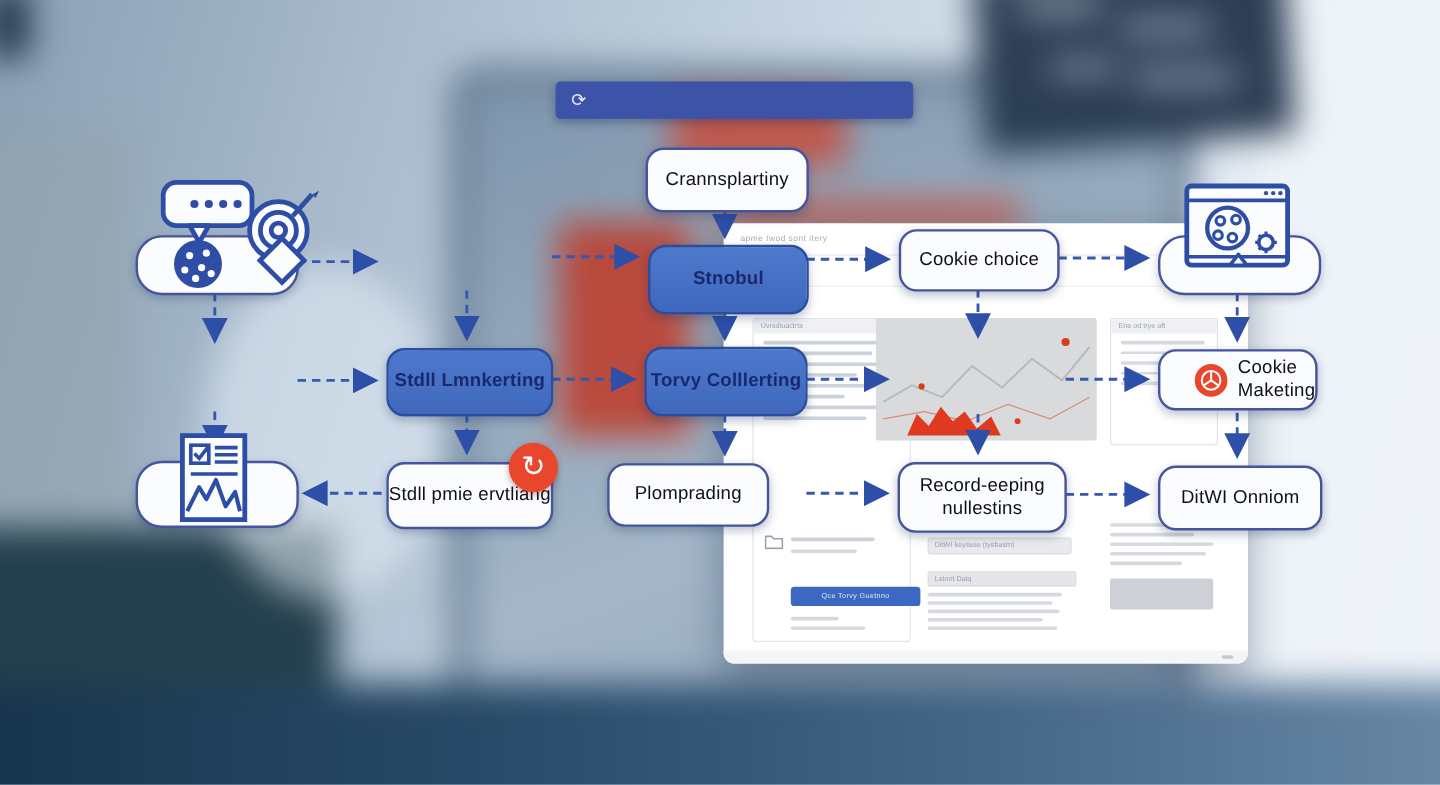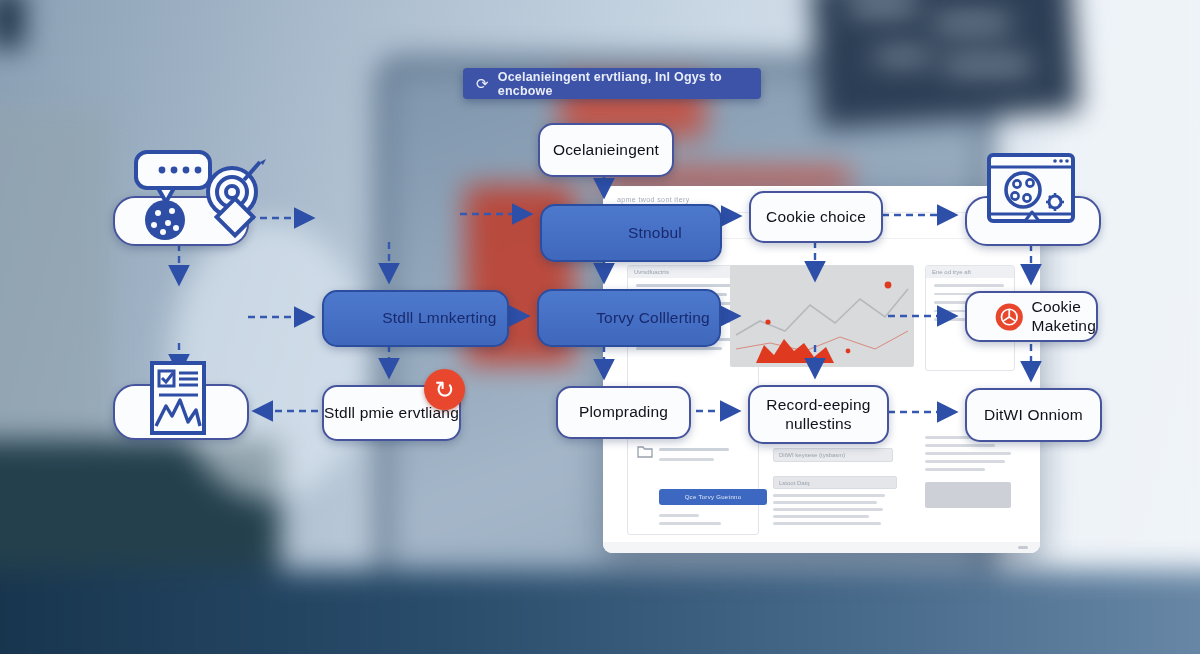--- a/index.html
+++ b/index.html
@@ -38,21 +38,21 @@
   .bw-foot{position:absolute;left:0;bottom:0;width:100%;height:11px;background:#f4f5f7;border-radius:0 0 9px 9px;}
   .bw-foot i{position:absolute;right:12px;top:4px;width:10px;height:3px;background:#c5cad1;border-radius:2px;}
   .bw-cardtitle{height:12px;background:#eef0f3;color:#99a3ae;font-size:6px;display:flex;align-items:center;padding:0 6px;border-radius:2px 2px 0 0;}
   
   .connectors{position:absolute;left:0;top:0;}
   
   .node{position:absolute;display:flex;align-items:center;justify-content:center;text-align:center;
         border-radius:15px;font-size:15.5px;line-height:1.18;color:#10101a;font-weight:500;letter-spacing:.2px;
         box-shadow:0 3px 8px rgba(25,45,85,.28);}
   .node.outline{background:#fbfcfe;border:2.5px solid #46549d;}
-  .node.solid{background:linear-gradient(180deg,#4d79cd,#3f68bd);border:2px solid #2b4da0;color:#19296e;font-weight:normal;padding-left:48px;}
+  .node.solid{background:linear-gradient(180deg,#4d79cd,#3f68bd);border:2px solid #2b4da0;color:#19296e;font-weight:bold;}
   .pill{position:absolute;background:#fbfcfe;border:2.5px solid #46549d;border-radius:22px;box-shadow:0 3px 8px rgba(25,45,85,.28);}
   .icon-float{position:absolute;pointer-events:none;}
   .badge{position:absolute;border-radius:50%;background:#e8472e;display:flex;align-items:center;justify-content:center;color:#fff;box-shadow:0 2px 5px rgba(120,30,15,.4);}
   .banner{position:absolute;left:463px;top:68px;width:298px;height:31px;background:#3c53a8;border-radius:4px;
           display:flex;align-items:center;gap:9px;padding:0 13px;box-sizing:border-box;
           color:#e9edf9;font-size:12.5px;font-weight:bold;letter-spacing:.2px;box-shadow:0 3px 8px rgba(20,35,80,.35);}
   .banner .ring{font-size:15px;font-weight:normal;line-height:1;}
   .cookie-label{display:flex;align-items:center;gap:8px;padding-left:6px;box-sizing:border-box;justify-content:flex-start;text-align:left;}
 </style>
 </head>
@@ -191,25 +191,24 @@
       <line x1="815" y1="345" x2="815" y2="376" marker-end="url(#arr)"></line>
       <line x1="1031" y1="344" x2="1031" y2="379" marker-end="url(#arr)"></line>
       <line x1="318" y1="411" x2="255" y2="411" marker-end="url(#arr)"></line>
       <line x1="672" y1="411" x2="738" y2="411" marker-end="url(#arr)"></line>
       <line x1="888" y1="412" x2="955" y2="412" marker-end="url(#arr)"></line>
     </g>
   </svg>
 
   <div class="banner">
     <span class="ring">⟳</span>
-    <span>Ocelanieingent ervtliang, Inl Ogys to encbowe</span>
   </div>
 
   <div class="node outline" style="left:538px;top:123px;width:132px;height:50px;">
-    <span>Ocelanieingent</span>
+    <span>Crannsplartiny</span>
   </div>
 
   <div class="pill" style="left:113px;top:196px;width:132px;height:46px;"></div>
   <svg class="icon-float" style="left:120px;top:150px;" width="150" height="92" viewBox="0 0 150 92">
     <rect x="16" y="2" width="74" height="36" rx="11" fill="#fbfcfe" stroke="#2e4da5" stroke-width="4"></rect>
     <path d="M38 38 L46 52 L54 38 Z" fill="#fbfcfe" stroke="#2e4da5" stroke-width="4" stroke-linejoin="round"></path>
     <circle cx="42" cy="20" r="3.4" fill="#2e4da5"></circle>
       <circle cx="54" cy="20" r="3.4" fill="#2e4da5"></circle>
     <circle cx="66" cy="20" r="3.4" fill="#2e4da5"></circle>
       <circle cx="78" cy="20" r="3.4" fill="#2e4da5"></circle>
@@ -290,21 +289,21 @@
     <line x1="31" y1="25" x2="50" y2="25" stroke="#2e4da5" stroke-width="3"></line>
     <line x1="11" y1="35" x2="50" y2="35" stroke="#2e4da5" stroke-width="3"></line>
     <polyline points="8,66 18,46 24,56 32,40 40,62 48,50 52,66" fill="none" stroke="#2e4da5" stroke-width="3.4" stroke-linejoin="round"></polyline>
   </svg>
 
   <div class="node outline" style="left:322px;top:385px;width:135px;height:52px;">
     <span>Stdll pmie ervtliang</span>
   </div>
   <div class="badge" style="left:424px;top:369px;width:41px;height:41px;font-size:24px;">↻</div>
 
-  <div class="node outline" style="left:556px;top:386px;width:131px;height:49px;">
+  <div class="node outline" style="left:506px;top:386px;width:131px;height:49px;">
     <span>Plomprading</span>
   </div>
   <div class="node outline" style="left:748px;top:385px;width:137px;height:55px;">
     <span>Record-eeping nullestins</span>
   </div>
   <div class="node outline" style="left:965px;top:388px;width:133px;height:50px;">
     <span>DitWI Onniom</span>
   </div>
 
 </div>

